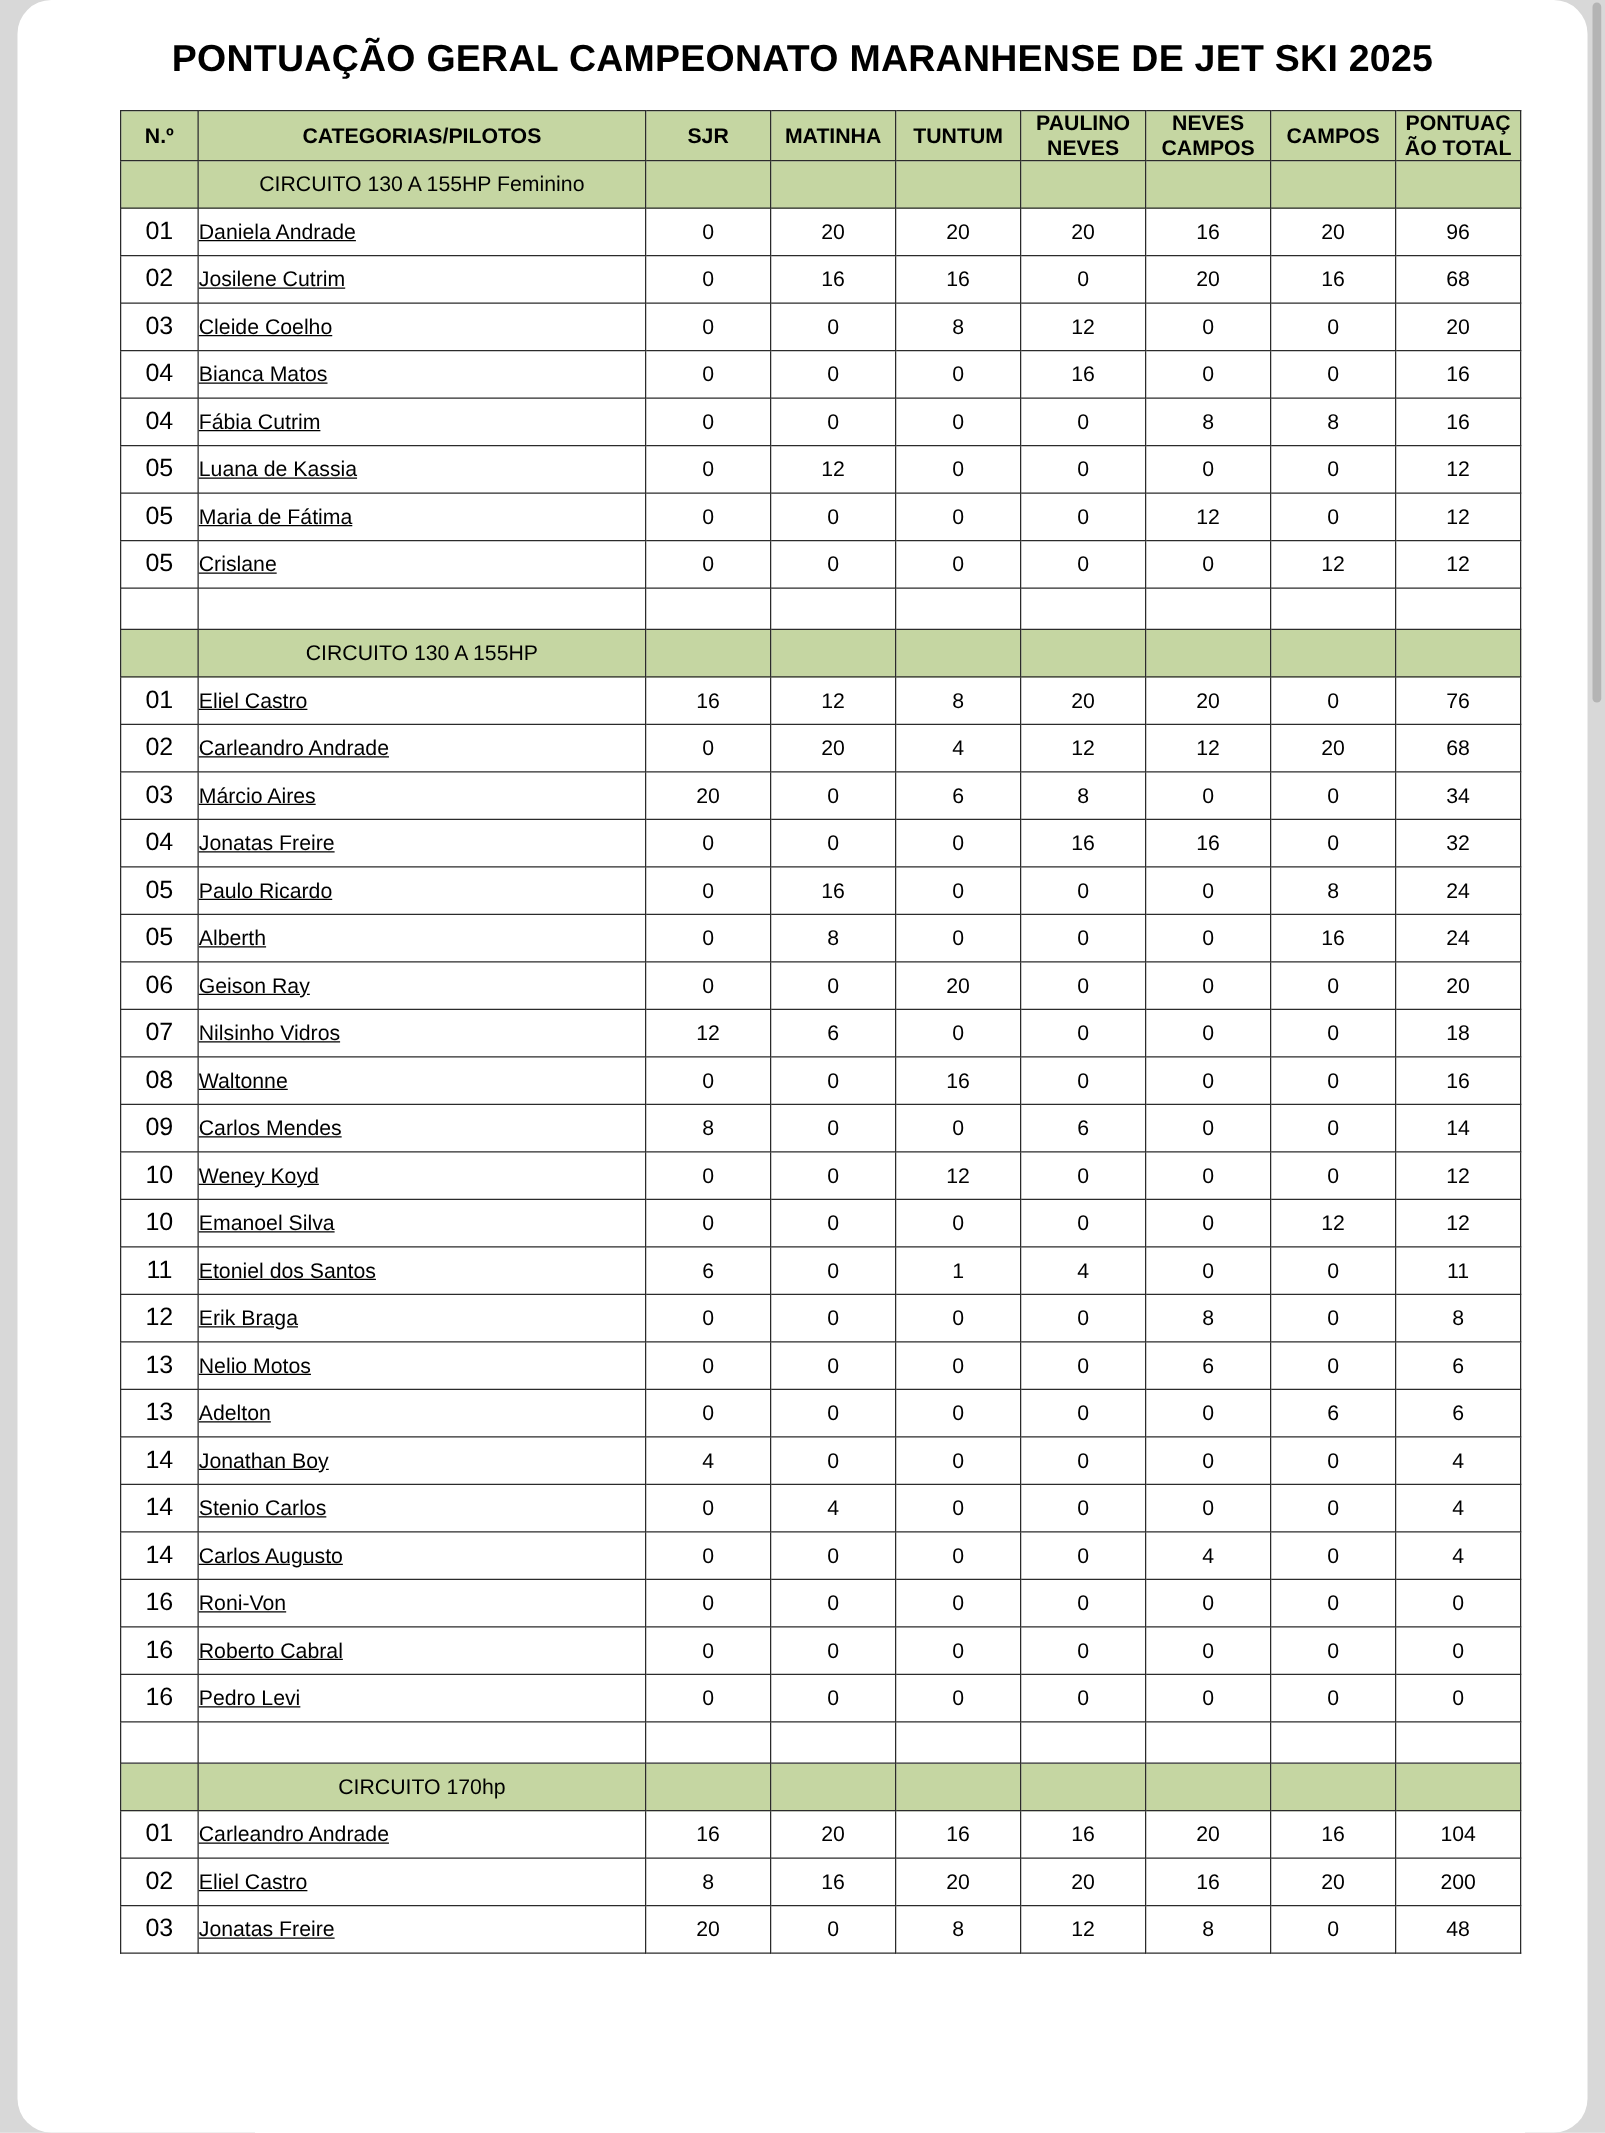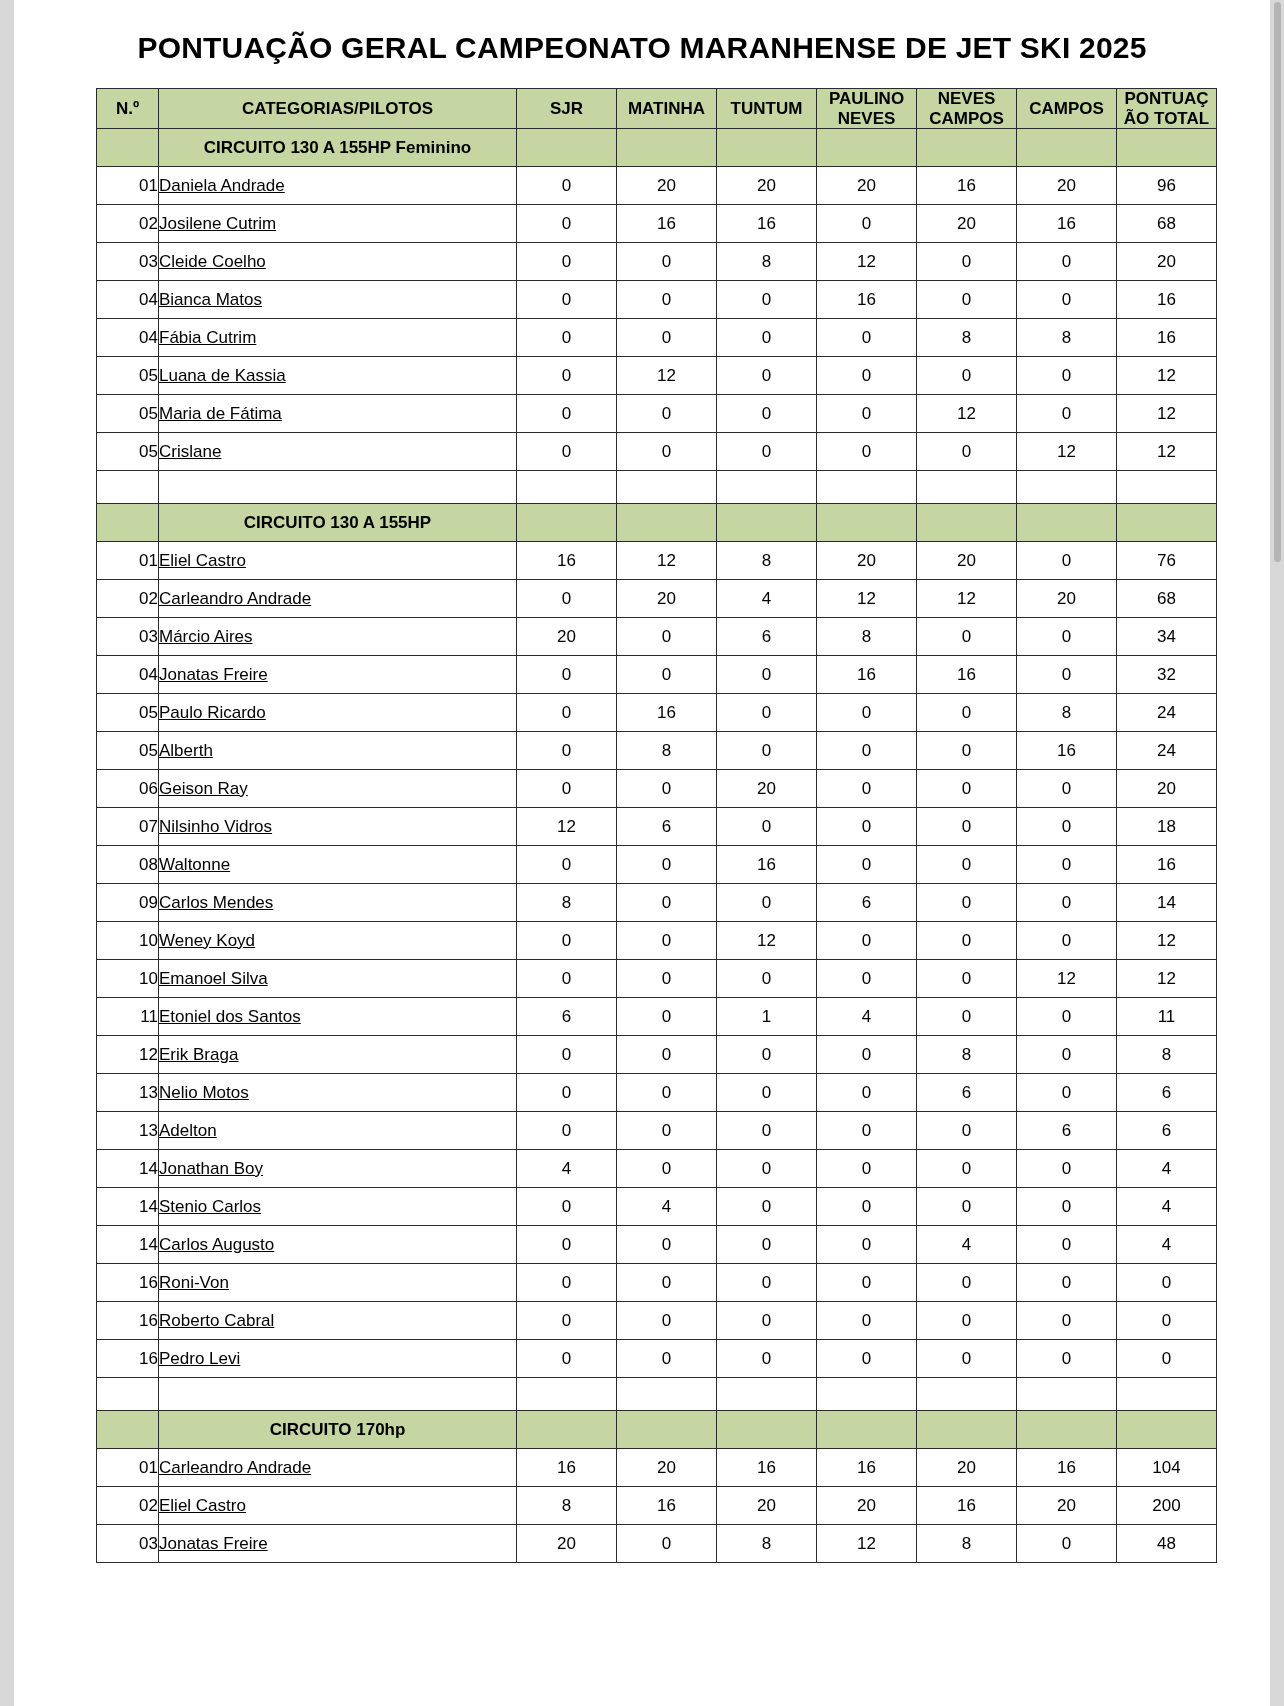--- a/index.html
+++ b/index.html
@@ -14,20 +14,21 @@
     overflow: hidden;
   }
   .page {
     position: absolute;
     left: 14px;
     top: 0;
     width: 1256px;
     min-height: 1706px;
     background: #ffffff;
     box-sizing: border-box;
+    border-radius: 27px;
   }
   .doc-title {
     text-align: center;
     font-size: 30px;
     font-weight: bold;
     color: #000;
     letter-spacing: 0.2px;
     padding: 30px 40px 22px 40px;
     line-height: 1.2;
   }
@@ -55,40 +56,40 @@
     line-height: 1.15;
     height: 86px;
     padding: 2px 4px;
   }
   .col-num { width: 62px; }
   .col-name { width: 358px; }
   .col-ev { width: 100px; }
   .col-total { width: 100px; }
 
   td.num {
-    text-align: right;
-    font-size: 17px;
+    text-align: center;
+    font-size: 20px;
   }
   td.name {
     text-align: left;
     padding-left: 12px;
     font-size: 17px;
     text-decoration: underline;
   }
   td.val {
     text-align: center;
     font-size: 17px;
   }
   tr.cat td {
     background: #c5d6a2;
     height: 37px;
   }
   tr.cat td.cat-label {
     text-align: center;
-    font-weight: bold;
+    font-weight: normal;
     font-size: 17px;
     padding: 0 6px;
   }
   tr.spacer td {
     background: #ffffff;
     height: 32px;
   }
   .scrollbar {
     position: absolute;
     right: 2px;

